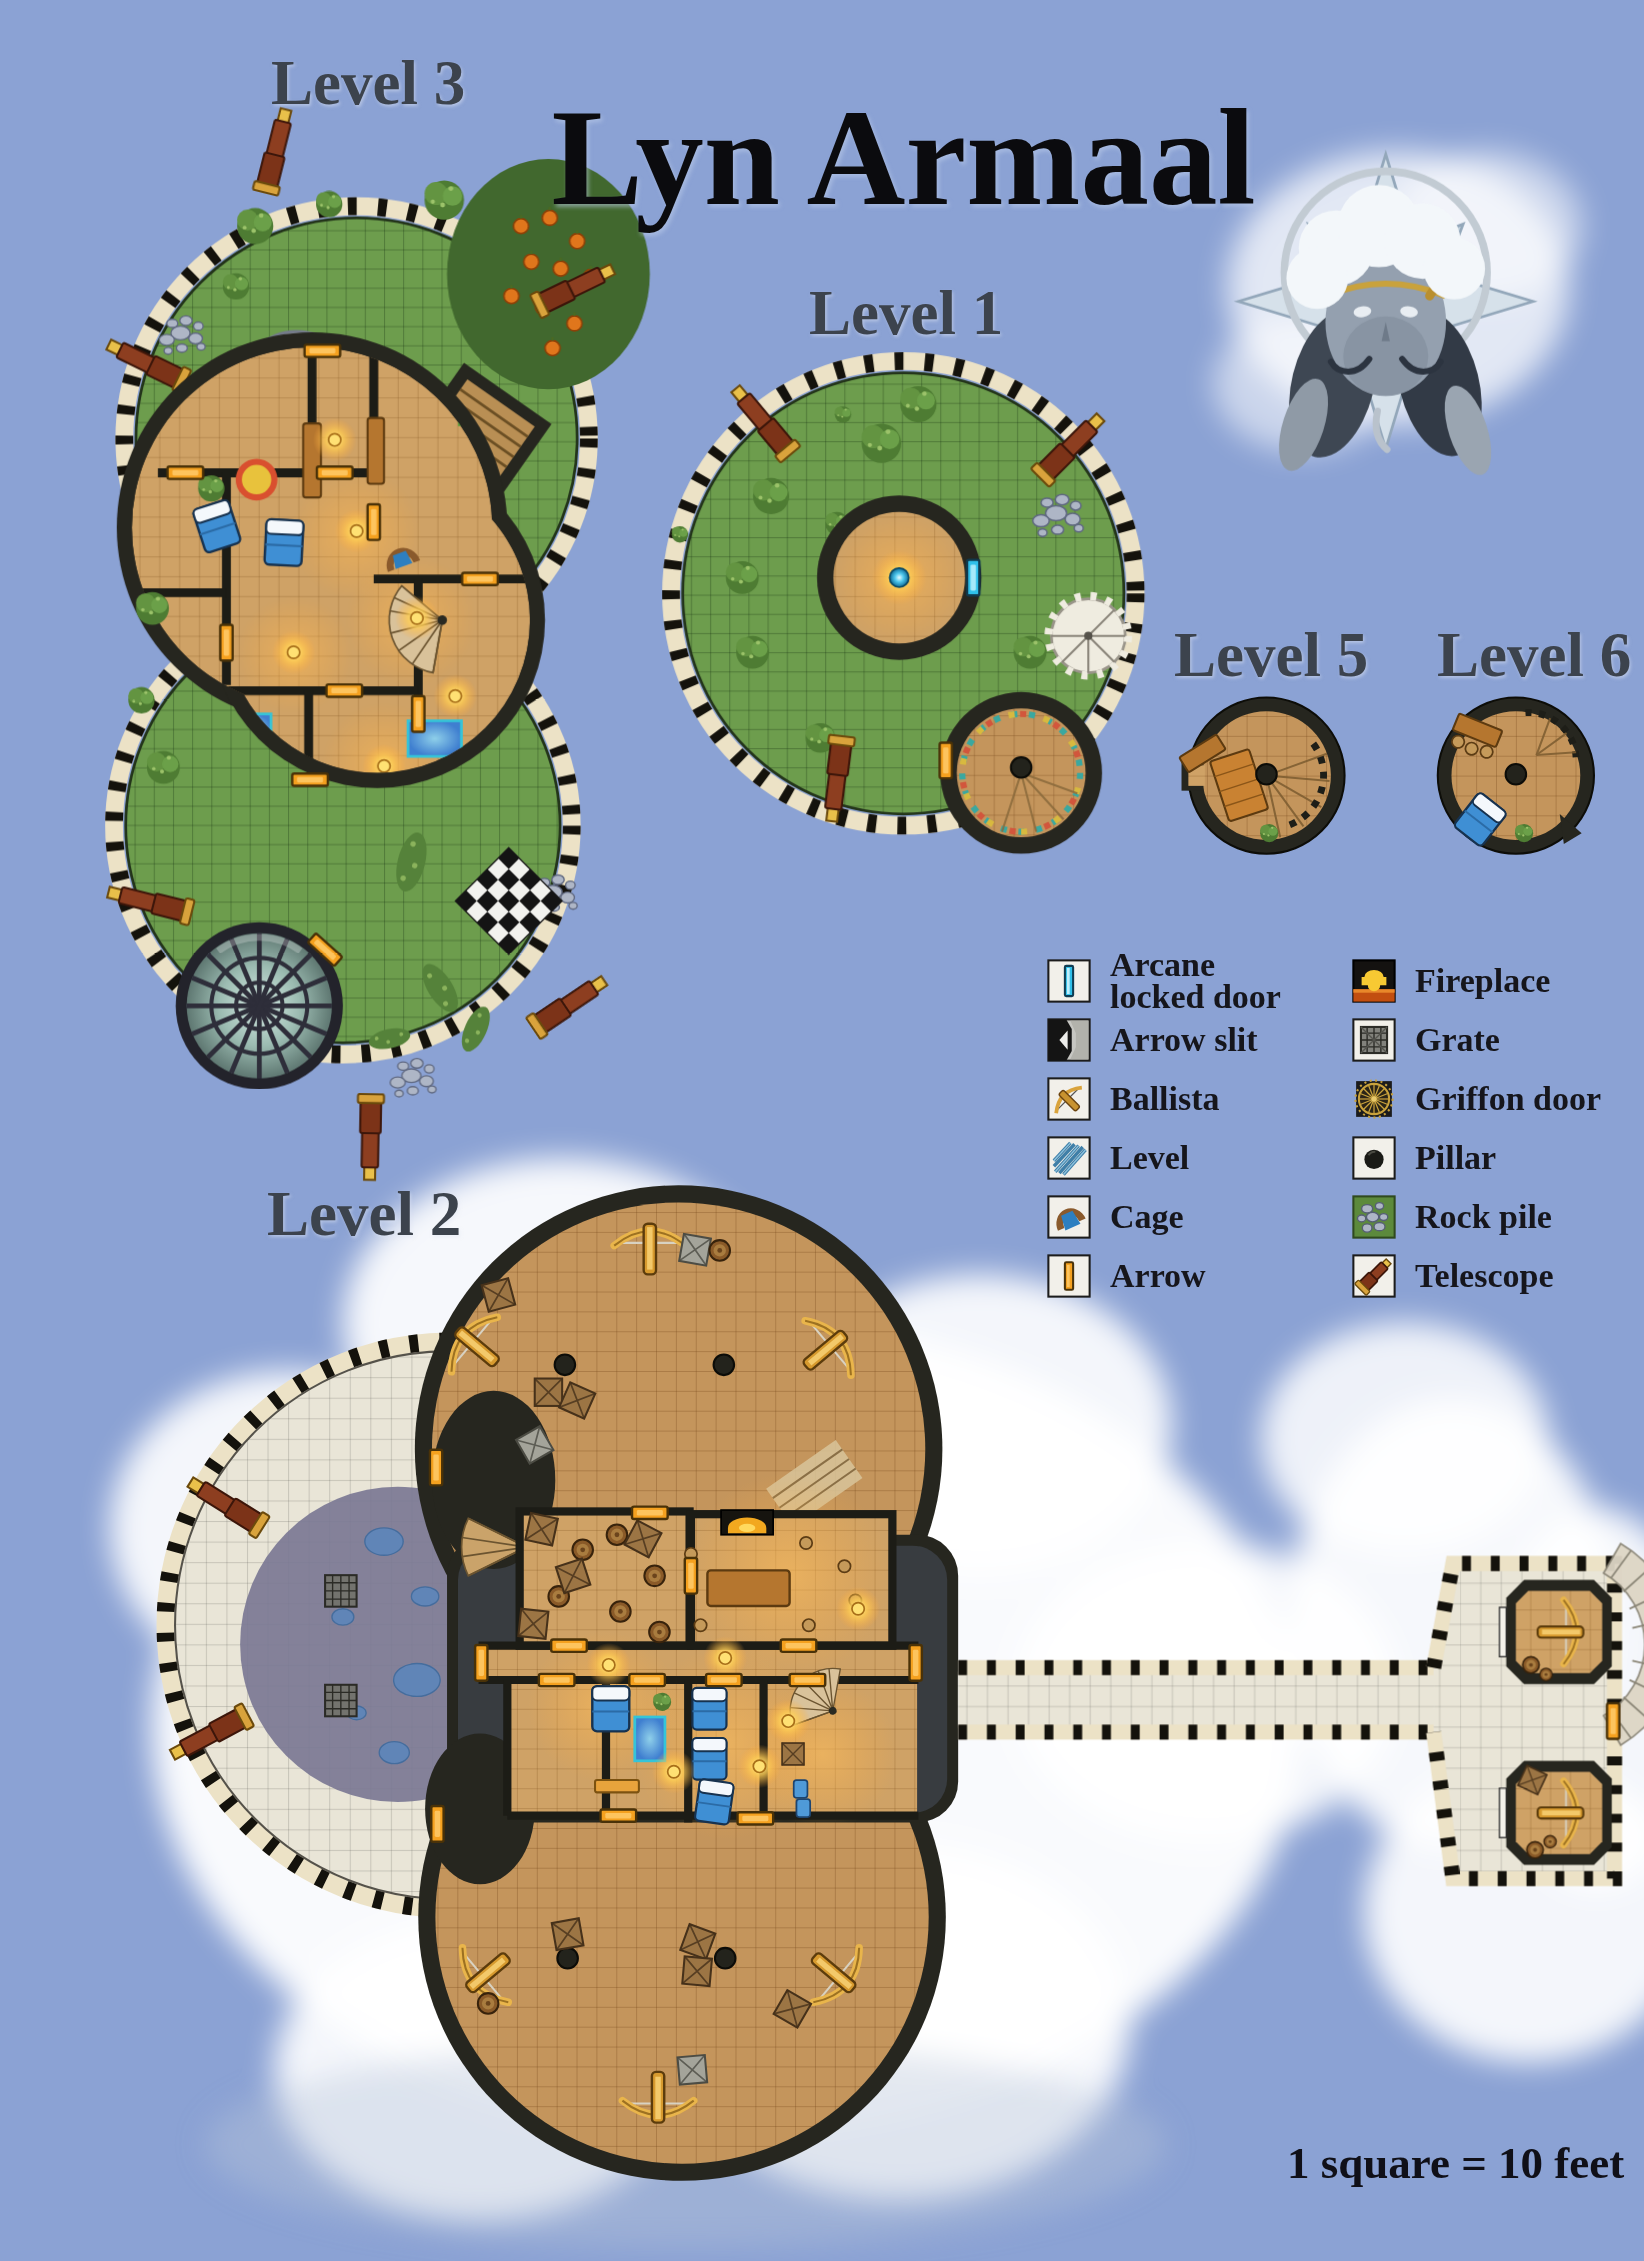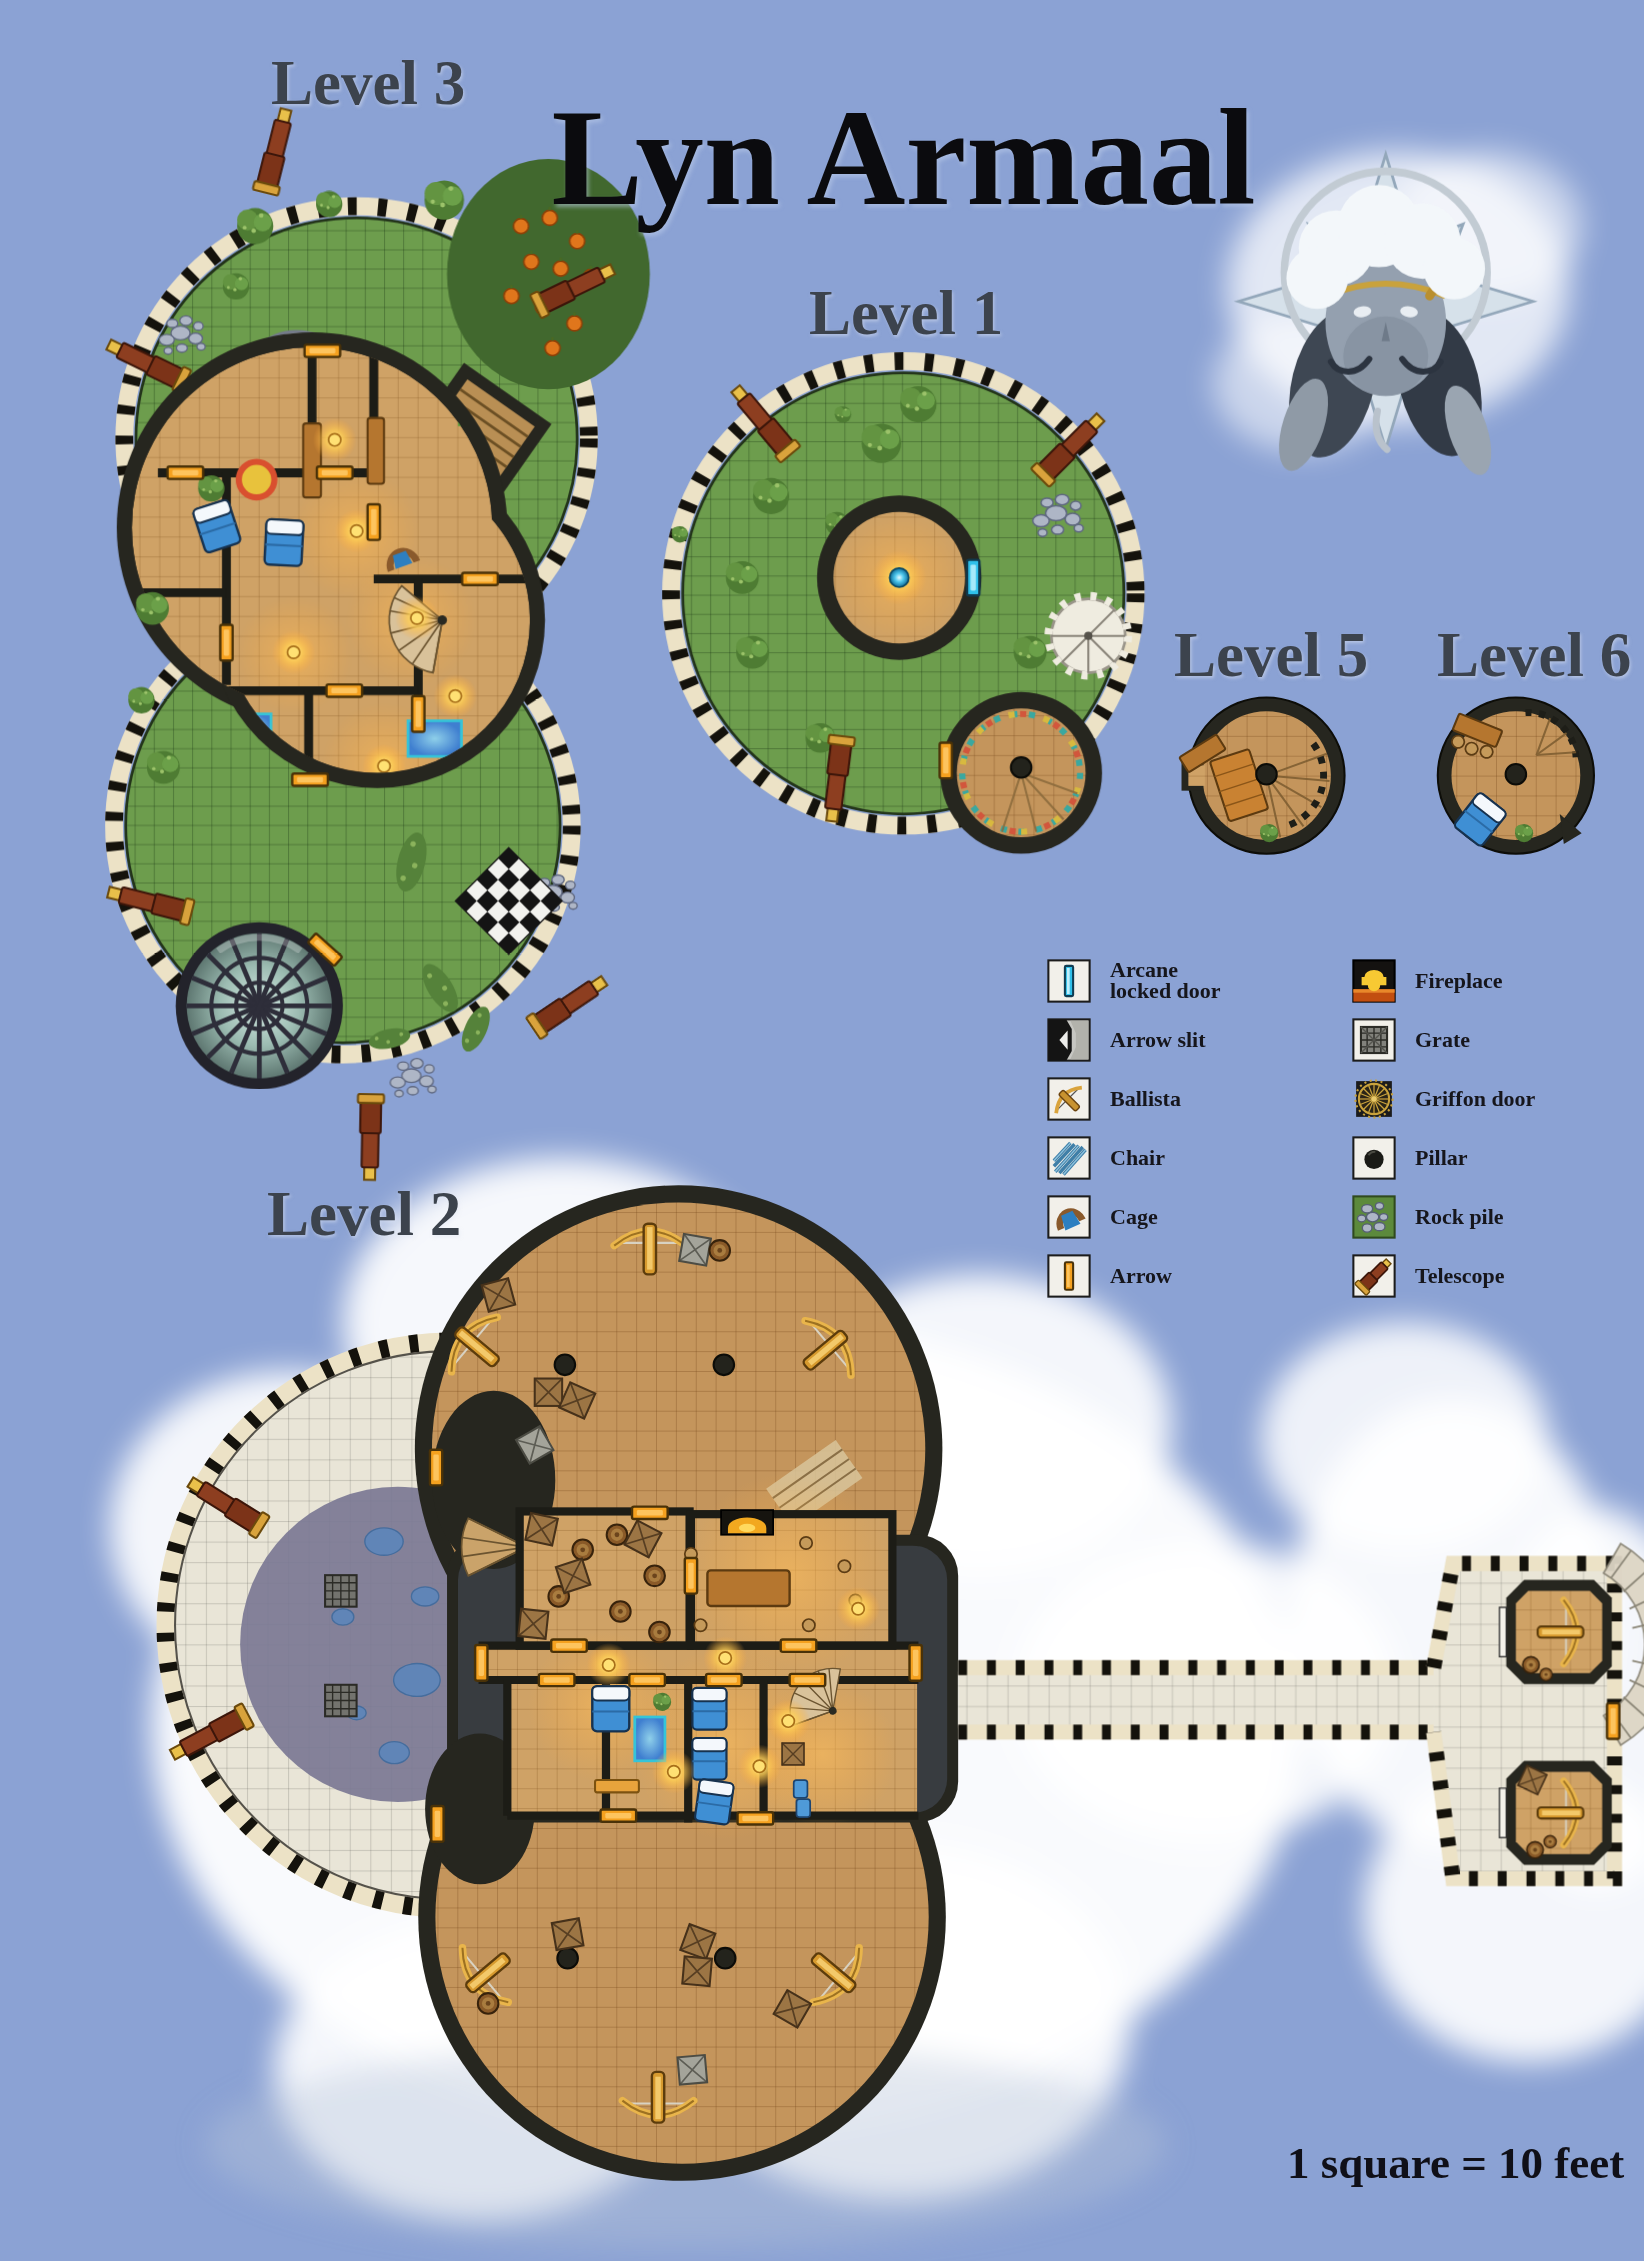--- a/index.html
+++ b/index.html
@@ -9,21 +9,21 @@
   .title{position:absolute;top:81px;left:144px;width:1501px;margin:9px;text-align:center;
          font-size:137px;line-height:1;font-weight:700;color:#0b0b0e;
          text-shadow:2.1px 2.7px 4.1px rgba(190,205,235,.55);}
   .lvl{position:absolute;font-size:63px;line-height:1;font-weight:700;color:#3c434d;
        text-shadow:1.4px 2.1px 3.4px rgba(225,232,246,.5);white-space:nowrap;}
   .scale-note{position:absolute;left:1287px;top:2137px;font-size:45px;font-weight:700;color:#101018;}
   .legend-col{position:absolute;width:322px;}
   .legend-item{display:flex;align-items:center;gap:19px;height:44px;margin-bottom:15px;}
   .legend-icon{width:44px;height:44px;flex:0 0 44px;}
   .legend-icon svg{display:block;width:44px;height:44px;}
-  .legend-label{font-size:22px;font-weight:700;color:#16161c;line-height:.95;white-space:pre-line;}
+  .legend-label{font-size:34px;font-weight:700;color:#16161c;line-height:.95;white-space:pre-line;}
 </style>
 </head>
 <body>
 
 <svg class="art" viewBox="0 0 2400 3300">
 <defs>
   <pattern id="grass" width="28" height="28" patternUnits="userSpaceOnUse">
     <rect width="28" height="28" fill="#6d9d4d"></rect>
     <path d="M0 .7H28M.7 0V28" stroke="rgba(18,44,14,.32)" stroke-width="1.4"></path>
   </pattern>
@@ -709,21 +709,21 @@
             <line x1="10" y1="44" x2="40" y2="12"></line>
             <line x1="10" y1="36" x2="34" y2="10"></line>
           </g>
           <g stroke="#8fc3de" stroke-width="2">
             <line x1="12" y1="52" x2="46" y2="14"></line>
             <line x1="24" y1="56" x2="56" y2="20"></line>
             <line x1="10" y1="36" x2="34" y2="10"></line>
           </g>
         </svg>
       </div>
-    <div class="legend-label">Chair</div>
+    <div class="legend-label">Level</div>
   </div>
   <div class="legend-item">
     <div class="legend-icon">
         <svg viewBox="0 0 64 64">
           <rect x="2" y="2" width="60" height="60" fill="#f2f0ea" stroke="#1c1c1c" stroke-width="3"></rect>
           <g transform="translate(32,34) rotate(-24)">
             <path d="M-17,10 a17,19 0 1 1 34,0" fill="none" stroke="#8a5a2c" stroke-width="10"></path>
             <path d="M-12,14 L12,14 L9,-8 L-9,-8 Z" fill="#2d7fc0"></path>
           </g>
         </svg>

